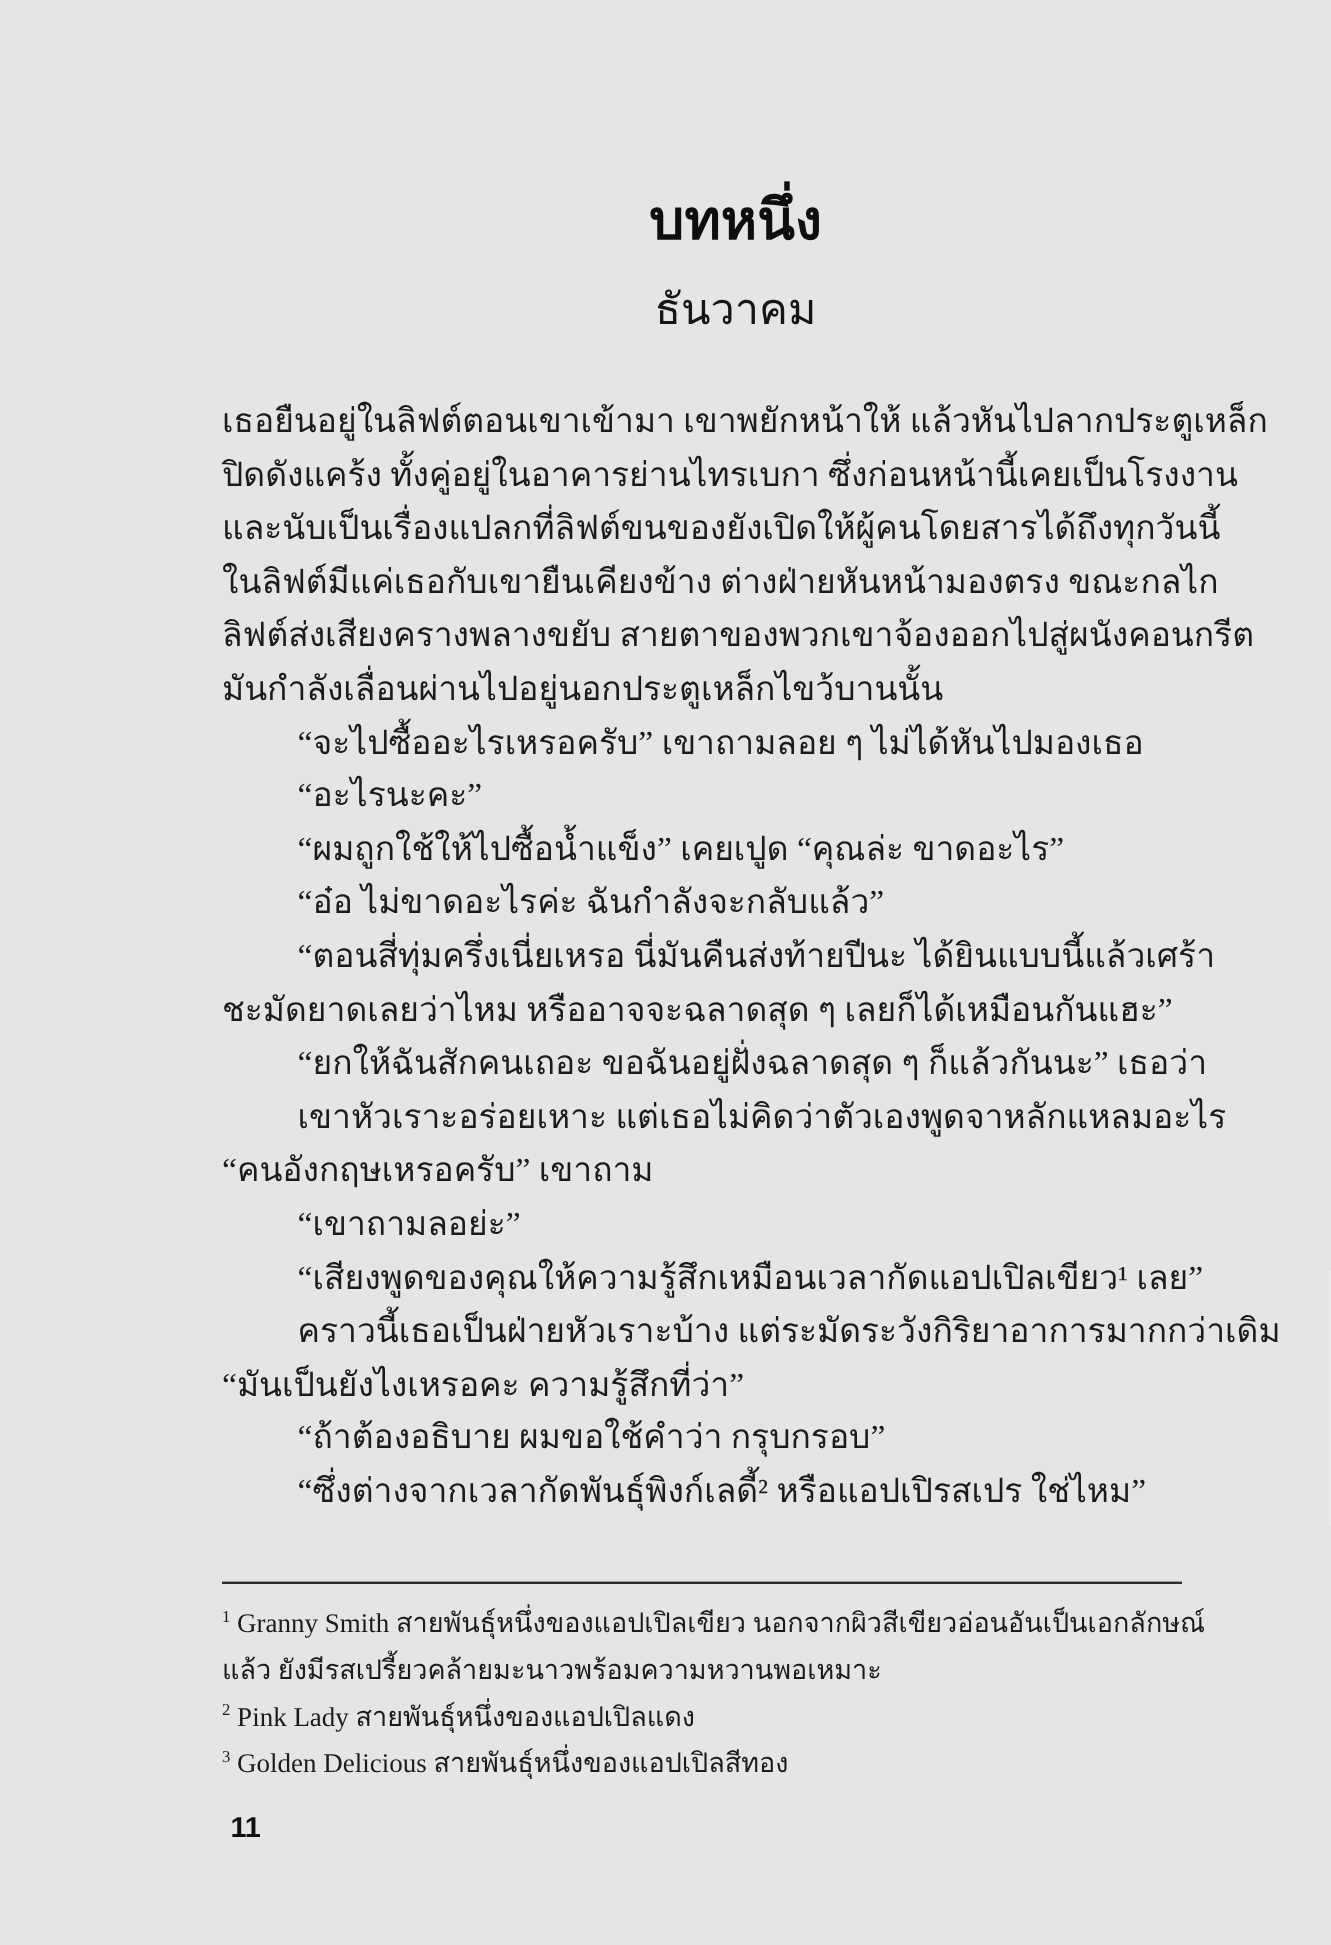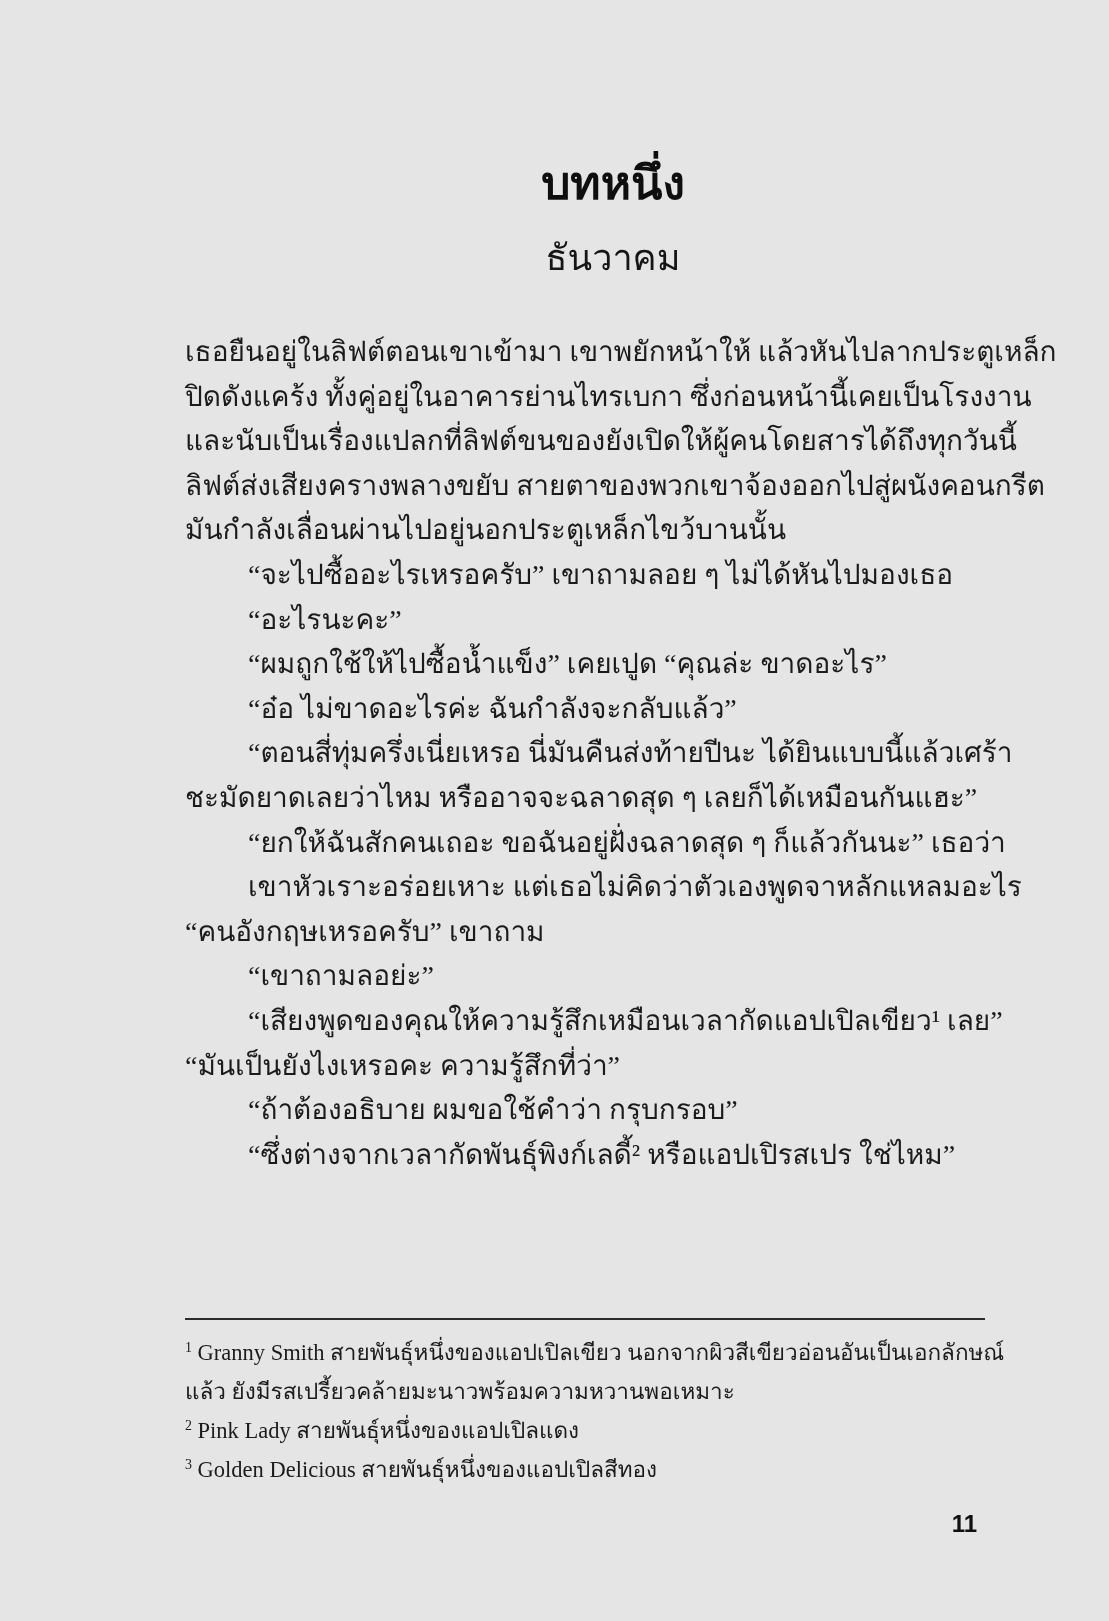--- a/index.html
+++ b/index.html
@@ -40,52 +40,53 @@
     height:0;
   }
   .footnote-list {
     position:absolute; left:185px; top:1333px; width:822px;
     font-size:22.5px; line-height:39px;
     color:#1b1b1b;
   }
   .footnote-item { margin:0; }
   .footnote-item sup { font-size:0.62em; line-height:0; }
   .page-number {
-    position:absolute; top:1510px; left:177px; width:800px;
-    text-align:right;
+    position:absolute; top:1510px; left:192px; width:800px;
     font-family:"Liberation Sans", sans-serif;
     font-size:24px; font-weight:600; color:#101010;
   }
 </style>
 </head>
 <body>
 
 <div class="page">
 
   <div class="chapter-title">บทหนึ่ง</div>
 
   <div class="chapter-subtitle">ธันวาคม</div>
 
   <div class="body-text">
       <div class="body-line">เธอยืนอยู่ในลิฟต์ตอนเขาเข้ามา เขาพยักหน้าให้ แล้วหันไปลากประตูเหล็ก</div>
       <div class="body-line">ปิดดังแคร้ง ทั้งคู่อยู่ในอาคารย่านไทรเบกา ซึ่งก่อนหน้านี้เคยเป็นโรงงาน</div>
       <div class="body-line">และนับเป็นเรื่องแปลกที่ลิฟต์ขนของยังเปิดให้ผู้คนโดยสารได้ถึงทุกวันนี้</div>
+      <div class="body-line">ในลิฟต์มีแค่เธอกับเขายืนเคียงข้าง ต่างฝ่ายหันหน้ามองตรง ขณะกลไก</div>
       <div class="body-line">ลิฟต์ส่งเสียงครางพลางขยับ สายตาของพวกเขาจ้องออกไปสู่ผนังคอนกรีต</div>
       <div class="body-line">มันกำลังเลื่อนผ่านไปอยู่นอกประตูเหล็กไขว้บานนั้น</div>
       <div class="body-line indent">“จะไปซื้ออะไรเหรอครับ” เขาถามลอย ๆ ไม่ได้หันไปมองเธอ</div>
       <div class="body-line indent">“อะไรนะคะ”</div>
       <div class="body-line indent">“ผมถูกใช้ให้ไปซื้อน้ำแข็ง” เคยเปูด “คุณล่ะ ขาดอะไร”</div>
       <div class="body-line indent">“อ๋อ ไม่ขาดอะไรค่ะ ฉันกำลังจะกลับแล้ว”</div>
       <div class="body-line indent">“ตอนสี่ทุ่มครึ่งเนี่ยเหรอ นี่มันคืนส่งท้ายปีนะ ได้ยินแบบนี้แล้วเศร้า</div>
       <div class="body-line">ชะมัดยาดเลยว่าไหม หรืออาจจะฉลาดสุด ๆ เลยก็ได้เหมือนกันแฮะ”</div>
       <div class="body-line indent">“ยกให้ฉันสักคนเถอะ ขอฉันอยู่ฝั่งฉลาดสุด ๆ ก็แล้วกันนะ” เธอว่า</div>
       <div class="body-line indent">เขาหัวเราะอร่อยเหาะ แต่เธอไม่คิดว่าตัวเองพูดจาหลักแหลมอะไร</div>
       <div class="body-line">“คนอังกฤษเหรอครับ” เขาถาม</div>
       <div class="body-line indent">“เขาถามลอย่ะ”</div>
       <div class="body-line indent">“เสียงพูดของคุณให้ความรู้สึกเหมือนเวลากัดแอปเปิลเขียว¹ เลย”</div>
+      <div class="body-line indent">คราวนี้เธอเป็นฝ่ายหัวเราะบ้าง แต่ระมัดระวังกิริยาอาการมากกว่าเดิม</div>
       <div class="body-line">“มันเป็นยังไงเหรอคะ ความรู้สึกที่ว่า”</div>
       <div class="body-line indent">“ถ้าต้องอธิบาย ผมขอใช้คำว่า กรุบกรอบ”</div>
       <div class="body-line indent">“ซึ่งต่างจากเวลากัดพันธุ์พิงก์เลดี้² หรือแอปเปิรสเปร ใช่ไหม”</div>
     </div>
 
   <div class="footnote-separator"></div>
 
   <div class="footnote-list">
       <div class="footnote-item"><sup>1</sup><span> Granny Smith สายพันธุ์หนึ่งของแอปเปิลเขียว นอกจากผิวสีเขียวอ่อนอันเป็นเอกลักษณ์แล้ว ยังมีรสเปรี้ยวคล้ายมะนาวพร้อมความหวานพอเหมาะ</span></div>
       <div class="footnote-item"><sup>2</sup><span> Pink Lady สายพันธุ์หนึ่งของแอปเปิลแดง</span></div>

